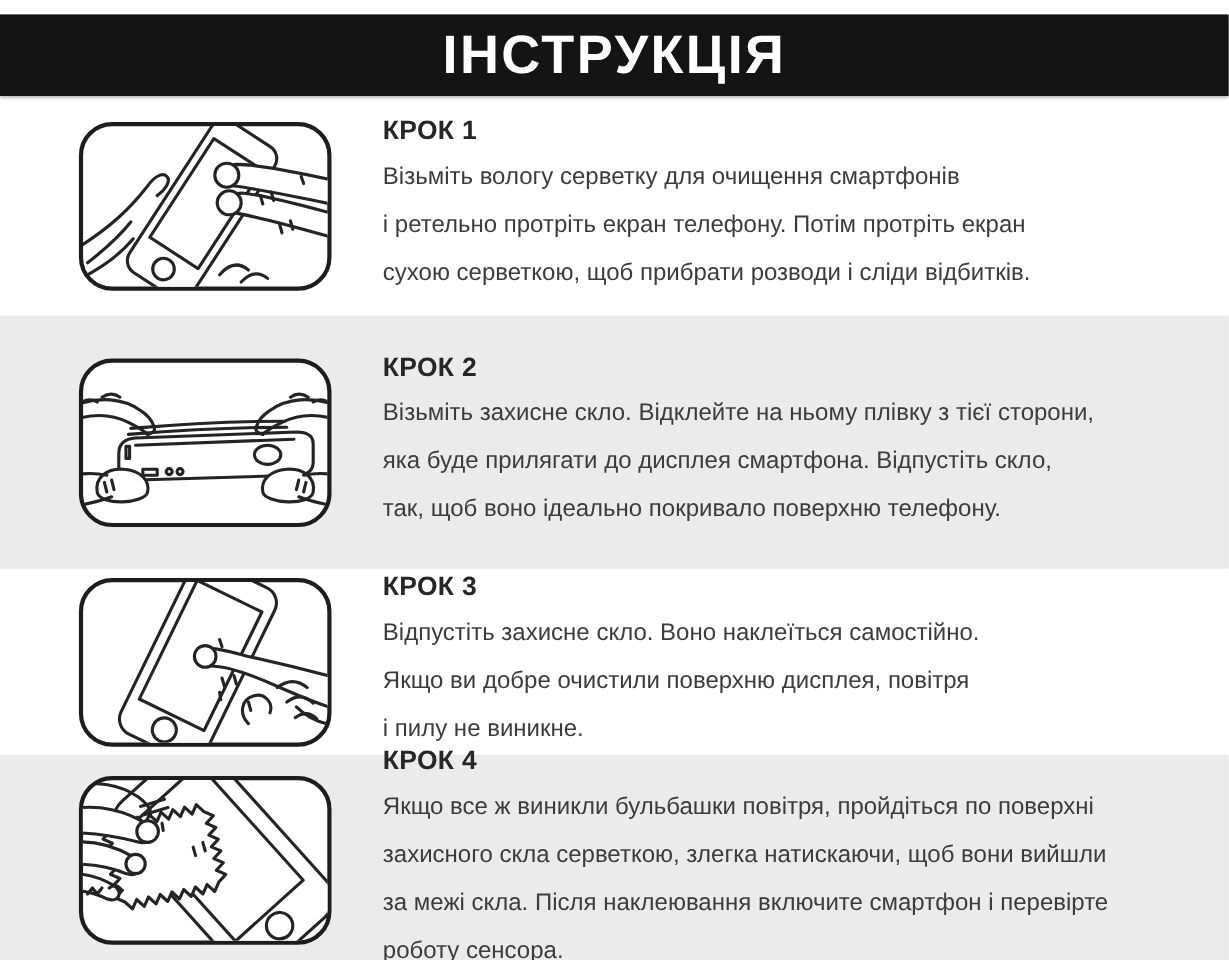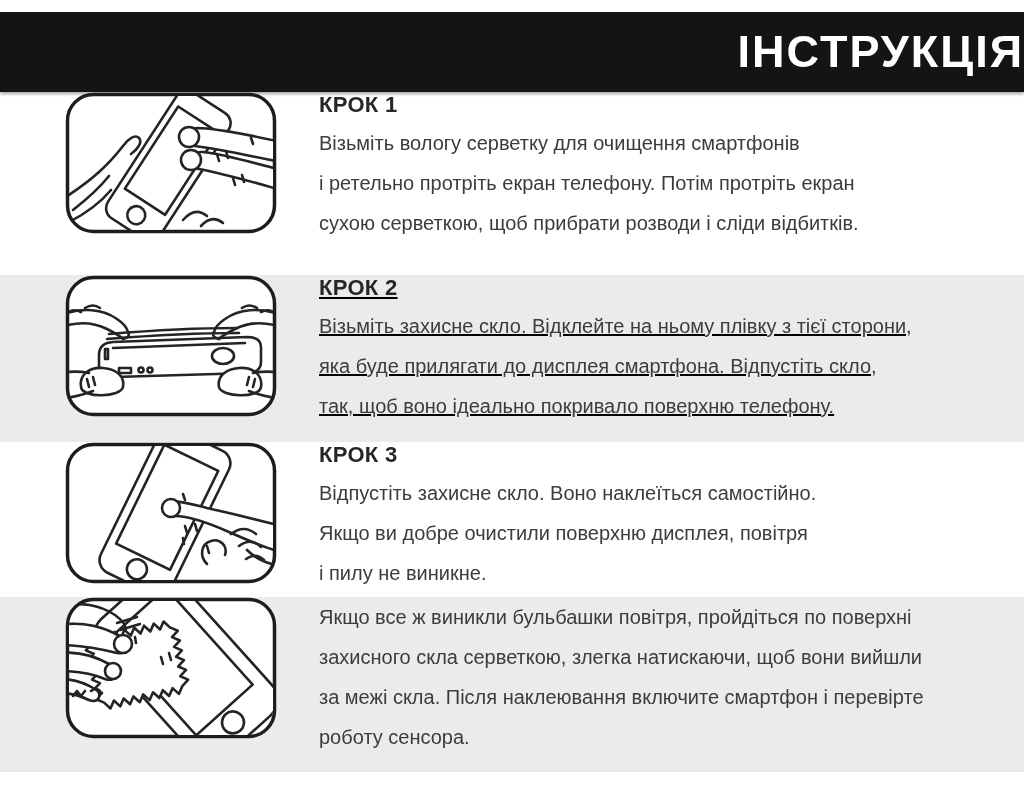--- a/index.html
+++ b/index.html
@@ -4,38 +4,39 @@
 <style>
   html, body { margin: 0; padding: 0; }
   body {
     width: 1024px; height: 800px;
     background: #ffffff;
     font-family: "Liberation Sans", "DejaVu Sans", sans-serif;
     overflow: hidden;
   }
   .banner {
     margin-top: 12px;
-    height: 80px;
+    height: 68px;
     background: #141414;
-    display: flex; align-items: center; justify-content: flex-end;
+    display: flex; align-items: center; justify-content: center;
     box-shadow: 0 2px 3px rgba(0,0,0,0.35);
   }
   .banner h1 {
     margin: 0;
     color: #ffffff;
     font-size: 45px;
     font-weight: 700;
     letter-spacing: 2px;
   }
   .step {
     display: flex;
+    align-items: center;
   }
   .step.alt { background: #ebebeb; }
   .s1 { height: 183px; }
-  .s2 { height: 167px; text-decoration: underline; }
+  .s2 { height: 211px; }
   .s3 { height: 155px; }
   .s4 { height: 175px; }
   .figure {
     flex: none;
     width: 212px; height: 142px;
     margin-left: 65px;
   }
   .figure svg { display: block; }
   .text {
     margin-left: 42px;
@@ -231,18 +232,19 @@
         <path d="M 26 94 q 5 -4 9 0"></path>
 
         <path d="M 96 60 l 2 7"></path>
           <path d="M 104 56 l 2 7"></path>
         <path d="M 70 40 l 1 6"></path>
         <path d="M 8 99 l 4 -5 l 4 5 l 4 -5"></path>
       </g>
     </svg>
   </div>
   <div class="text">
+    <h2 class="step-label">КРОК 4</h2>
     <p class="step-body">Якщо все ж виникли бульбашки повітря, пройдіться по поверхні
 захисного скла серветкою, злегка натискаючи, щоб вони вийшли
 за межі скла. Після наклеювання включите смартфон і перевірте
 роботу сенсора.</p>
   </div>
 </section>
 
 </body></html>

